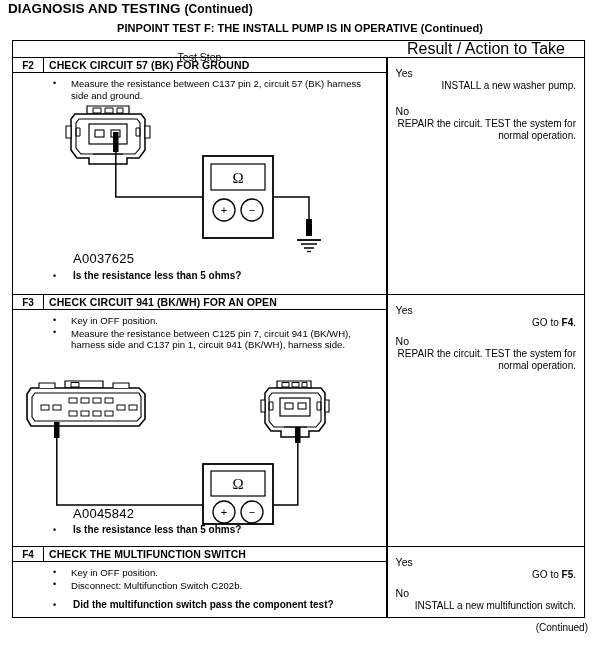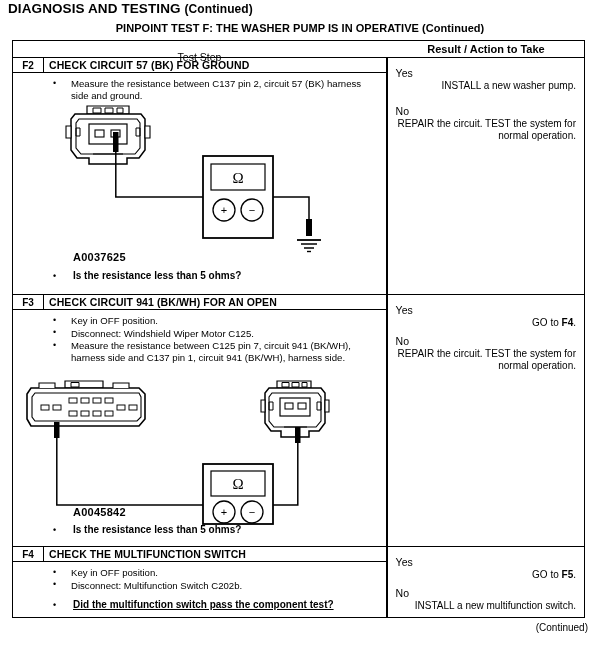--- a/index.html
+++ b/index.html
@@ -43,21 +43,21 @@
     border-bottom: 1.6px solid #000;
   }
   .thead .h-step {
     position: absolute; left: 0; top: 8px; width: 373px; height: 100%;
     display: flex; align-items: center; justify-content: center;
     font-size: 10.5px; font-weight: normal;
   }
   .thead .h-result {
     position: absolute; left: 375px; top: 0; right: 0; height: 100%;
     display: flex; align-items: center; justify-content: center;
-    font-size: 11px; font-weight: bold;
+    font-size: 16px; font-weight: normal;
   }
 
   
   .col-divider {
     position: absolute; left: 373px; top: 17px; bottom: 0;
     width: 1.6px; background: #000;
   }
 
   .block {
     position: relative;
@@ -124,42 +124,42 @@
   .res-label { font-size: 10.5px; font-weight: normal; line-height: 13px; }
   .res-text  { font-size: 10px; line-height: 12px; text-align: right; }
   .res-text b { font-weight: bold; }
   .res-gap { height: 13px; }
   .res-gap-sm { height: 6px; }
 
   
   .diagram { position: absolute; left: 0; width: 373px; }
   .dwg-id {
     position: absolute;
-    font-size: 11px; font-weight: bold; letter-spacing: 0.25px;
+    font-size: 13px; font-weight: normal; letter-spacing: 0.25px;
   }
 
   .continued-foot {
     position: absolute; right: 12px; top: 622px;
     font-size: 10px;
   }
 
   svg { display: block; }
 </style>
 </head>
 <body>
 
 <div class="page">
 
   <div class="doc-title">
     <span>DIAGNOSIS AND TESTING</span>
     <span class="cont">(Continued)</span>
   </div>
 
   <div class="test-title">
-    <span>PINPOINT TEST F: THE WASHER PUMP IS IN OPERATIVE</span>
+    <span>PINPOINT TEST F: THE INSTALL PUMP IS IN OPERATIVE</span>
     <span class="cont">(Continued)</span>
   </div>
 
   <div class="table">
 
     <div class="thead">
       <div class="h-step">Test Step</div>
       <div class="h-result">Result / Action to Take</div>
     </div>
 
@@ -251,21 +251,20 @@
       <div class="step-col">
 
         <div class="step-head">
           <div class="step-id">F3</div>
           <div class="step-id-sep"></div>
           <div class="step-head-text">CHECK CIRCUIT 941 (BK/WH) FOR AN OPEN</div>
         </div>
 
         <div class="bullets">
           <div class="bullet">Key in OFF position.</div>
-          <div class="bullet">Disconnect: Windshield Wiper Motor C125.</div>
           <div class="bullet">Measure the resistance between C125 pin 7, circuit 941 (BK/WH), harness side and C137 pin 1, circuit 941 (BK/WH), harness side.</div>
         </div>
 
         <div class="diagram" style="top:84px;height:150px;">
           <svg width="373" height="150" viewBox="0 0 373 150">
             <g fill="none" stroke="#000" stroke-width="1.3">
 
               <g transform="translate(14,2)">
 
                 <path d="M38 0 L76 0 L76 7 L38 7 Z" stroke-width="1.2" fill="#fff"></path>
@@ -353,21 +352,21 @@
           <div class="step-id">F4</div>
           <div class="step-id-sep"></div>
           <div class="step-head-text">CHECK THE MULTIFUNCTION SWITCH</div>
         </div>
 
         <div class="bullets">
           <div class="bullet">Key in OFF position.</div>
           <div class="bullet">Disconnect:  Multifunction Switch C202b.</div>
         </div>
 
-        <div class="question" style="top:52px;text-decoration:underline;">Did the multifunction switch pass the component test?</div>
+        <div class="question" style="top:52px;">Did the multifunction switch pass the component test?</div>
       </div>
 
       <div class="result-col">
         <div class="res-label">Yes</div>
         <div class="res-text"><span>GO to </span><b>F5</b><span>.</span></div>
         <div class="res-gap-sm"></div>
         <div class="res-label">No</div>
         <div class="res-text">INSTALL a new multifunction switch.</div>
       </div>
     </div>

